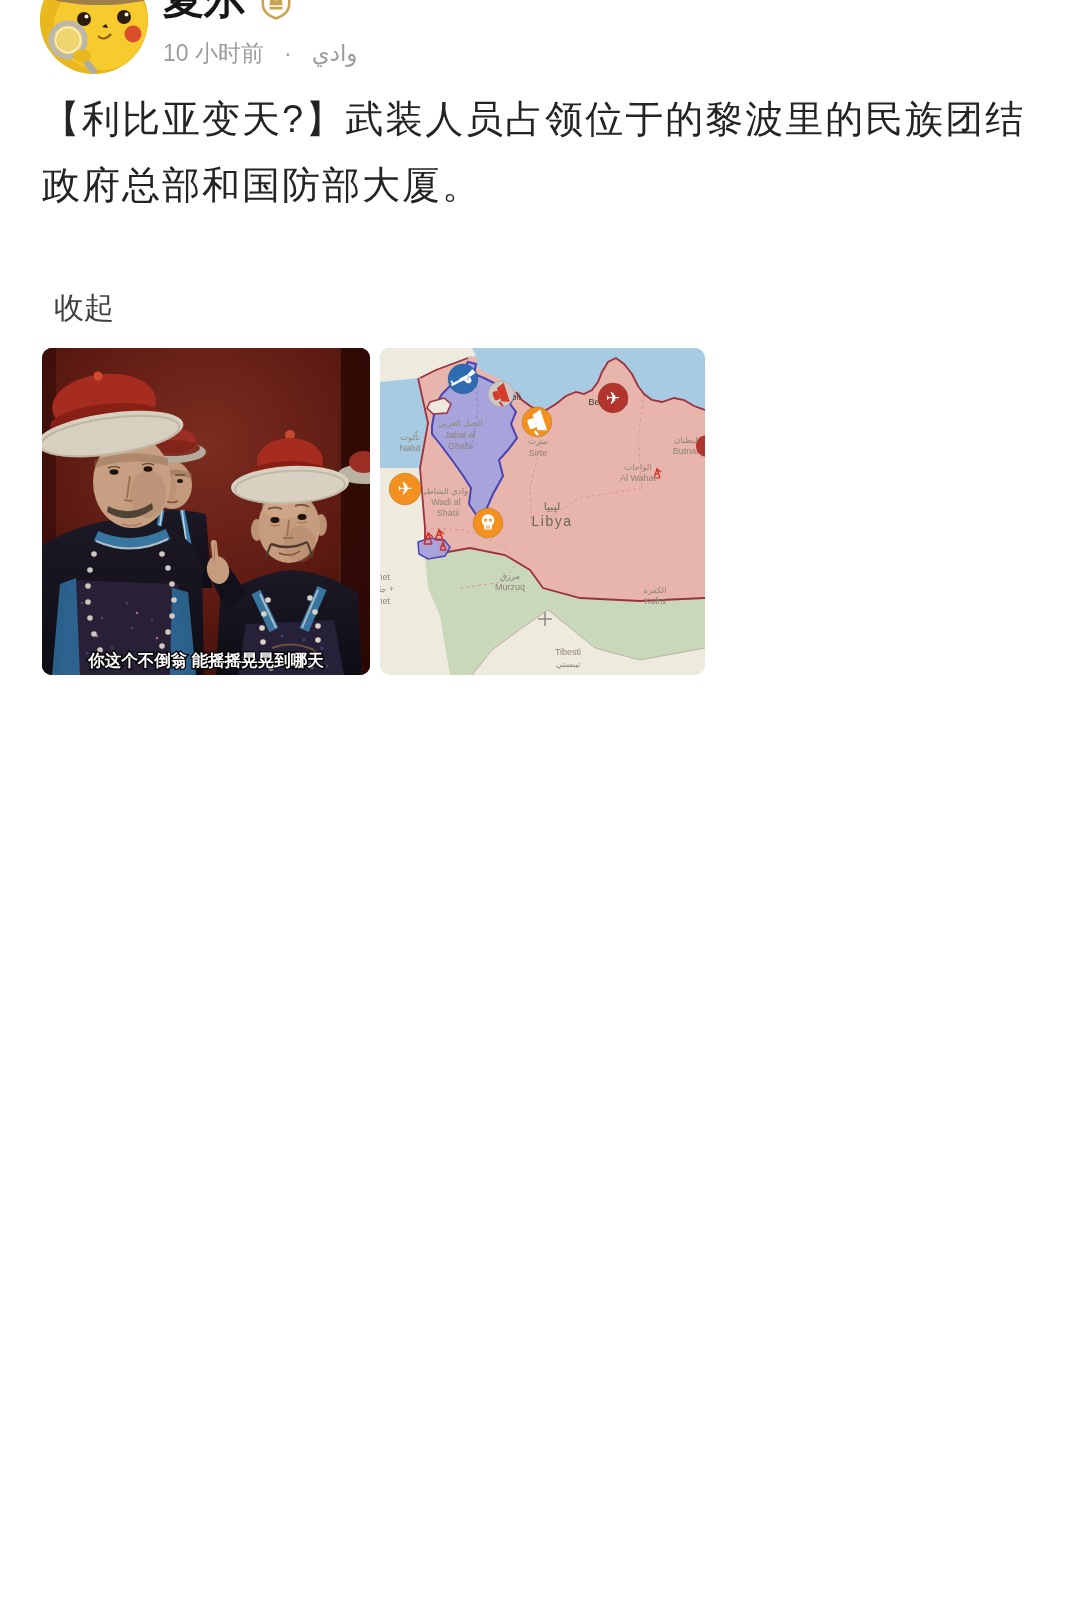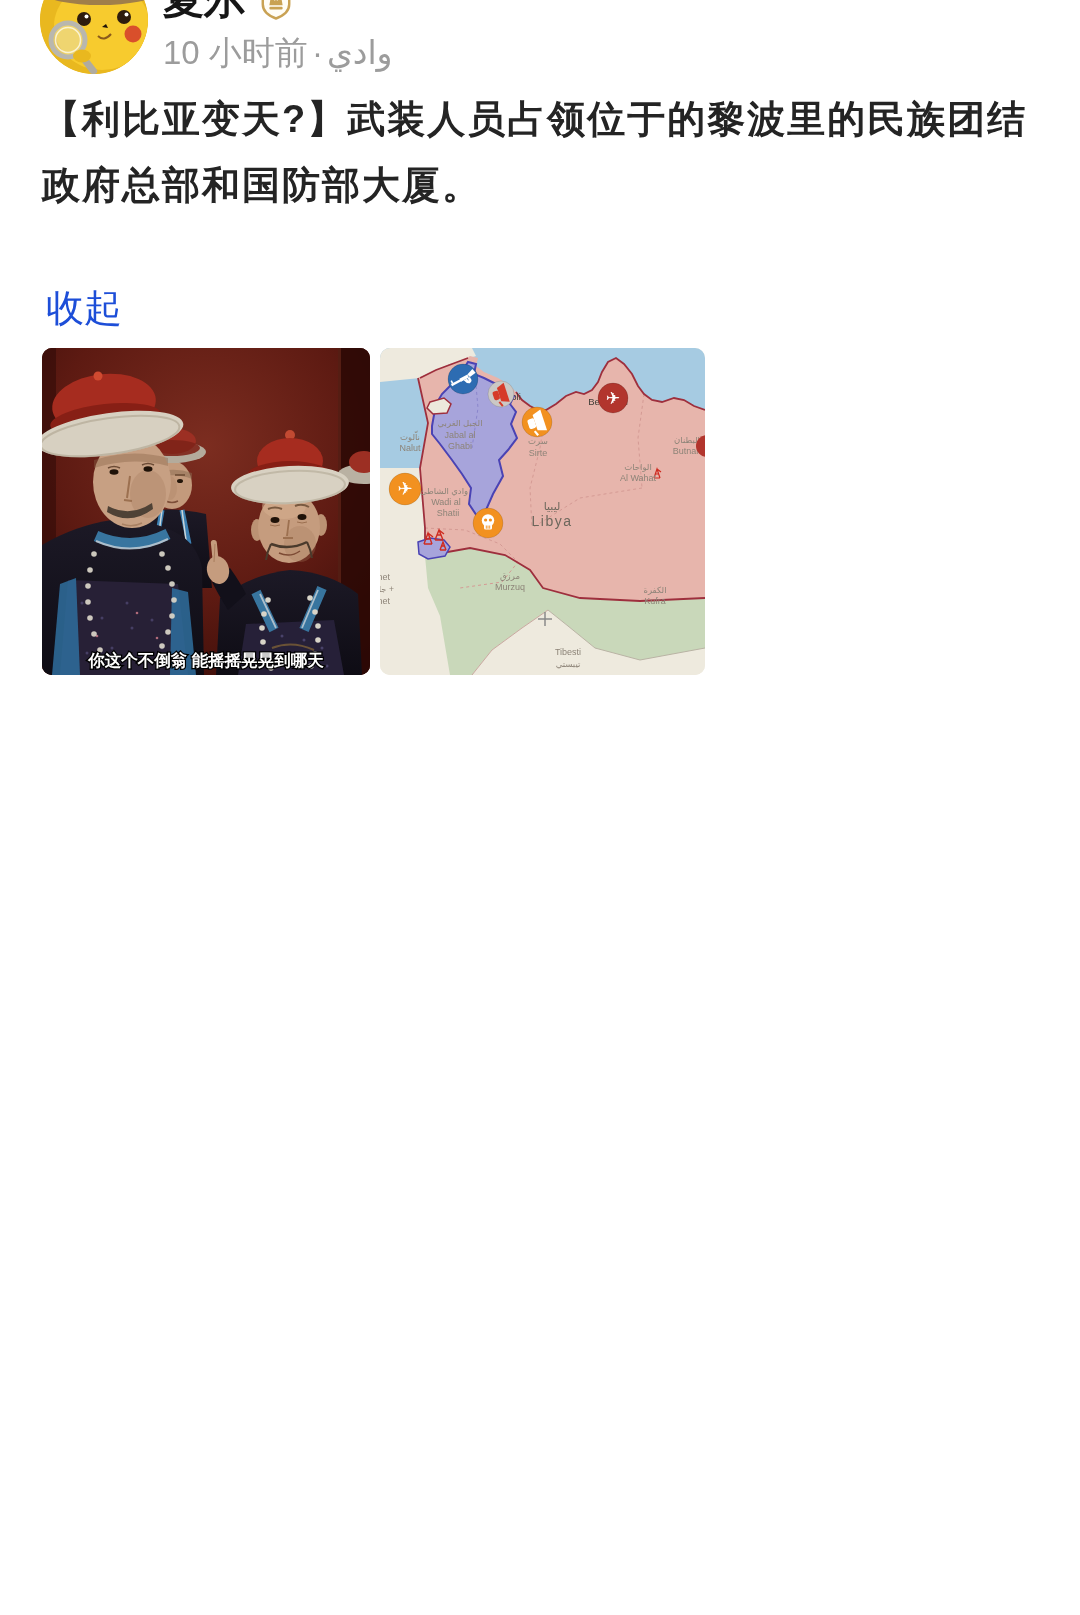--- a/index.html
+++ b/index.html
@@ -11,30 +11,30 @@
     position:absolute;left:40px;top:-34px;width:108px;height:108px;border-radius:50%;
     overflow:hidden;background:#e9b81f;
   }
   .avatar svg{display:block;}
   .name-row{
     position:absolute;left:163px;top:-24px;display:flex;align-items:center;gap:14px;
   }
   .username{font-size:41px;font-weight:700;color:#161616;line-height:46px;}
   .badge{width:34px;height:37px;margin-top:4px;}
   .timestamp{
-    position:absolute;left:163px;top:34px;font-size:33px;color:#9c9c9c;line-height:38px;
-    display:flex;gap:4px;align-items:center;
+    position:absolute;left:163px;top:34px;font-size:23px;color:#9c9c9c;line-height:38px;
+    display:flex;gap:20px;align-items:center;
   }
   .content{position:absolute;left:42px;top:86px;width:993px;}
   .content p{
     margin:0 0 66px 0;font-size:38px;line-height:66px;color:#242424;
-    letter-spacing:2px;word-break:break-all;font-weight:bold;
+    letter-spacing:2px;word-break:break-all;
   }
   .collapse-link{
-    display:block;font-size:38px;line-height:48px;color:#1d4ed8;margin:0 0 16px 4px;
+    display:block;font-size:30px;line-height:48px;color:#404040;margin:0 0 16px 12px;
     text-decoration:none;cursor:pointer;
   }
   .image-row{display:flex;gap:10px;}
   .thumb{border-radius:10px;overflow:hidden;position:relative;flex:none;}
   .thumb svg{display:block;}
   .thumb-left{width:328px;height:327px;background:#3a0d09;}
   .thumb-right{width:325px;height:327px;background:#eeeade;}
   .map-label{fill:#8d8478;font-size:9px;}
   .map-label-ar{fill:#8d8478;font-size:8.5px;}
   .map-city{fill:#43403a;font-size:9.5px;}

